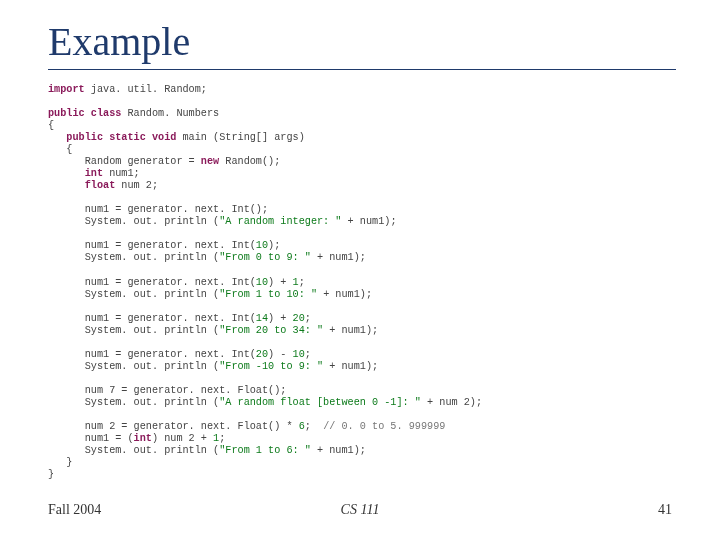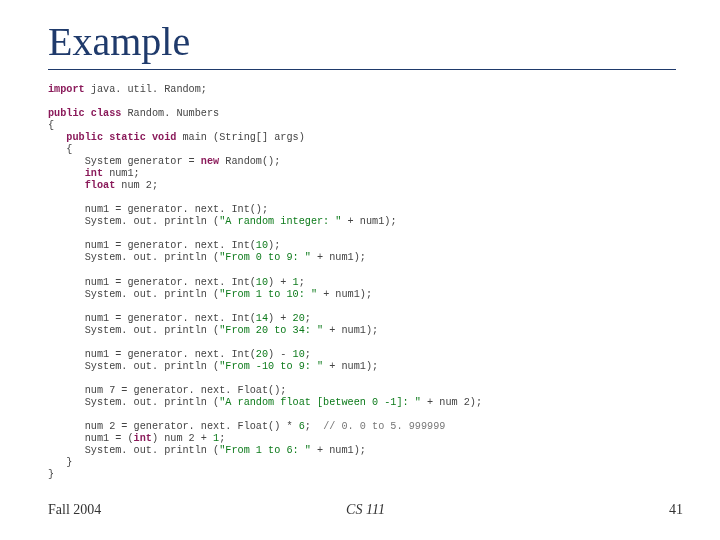--- a/index.html
+++ b/index.html
@@ -32,21 +32,21 @@
     color: #444;
     white-space: pre;
   }
   .kw { color: #8a1a5a; font-weight: bold; text-align: right; }
   .str { color: #0c7a1a; }
   .cmt { color: #777; margin-top: 43px; }
   .footer {
     position: absolute;
     bottom: 22px;
     left: 48px;
-    right: 37px;
+    right: 48px;
     display: flex;
     justify-content: space-between;
     align-items: baseline;
     font-family: Georgia, serif;
     font-size: 14px;
     color: #333;
   }
   .footer .center { position: absolute; left: 50%; transform: translateX(-50%); font-style: italic; }
 </style>
 </head>
@@ -55,21 +55,21 @@
 <div class="slide">
   <h1 class="title">Example</h1>
   <div class="title-underline"></div>
 
   <div class="code"><span class="kw">import</span><span> java. util. Random;</span>
 
 <span class="kw">public class</span><span> Random. Numbers</span>
 <span>{</span>
 <span class="kw">   public static void</span><span> main (String[] args)</span>
 <span>   {</span>
-<span>      System generator = </span><span class="kw">new</span><span> Random();</span>
+<span>      Random generator = </span><span class="kw">new</span><span> Random();</span>
 <span class="kw">      int</span><span> num1;</span>
 <span class="kw">      float</span><span> num 2;</span>
 
 <span>      num1 = generator. next. Int();</span>
 <span>      System. out. println (</span><span class="str">"A random integer: "</span><span> + num1);</span>
 
 <span>      num1 = generator. next. Int(</span><span class="str">10</span><span>);</span>
 <span>      System. out. println (</span><span class="str">"From 0 to 9: "</span><span> + num1);</span>
 
 <span>      num1 = generator. next. Int(</span><span class="str">10</span><span>) + </span><span class="str">1</span><span>;</span>

